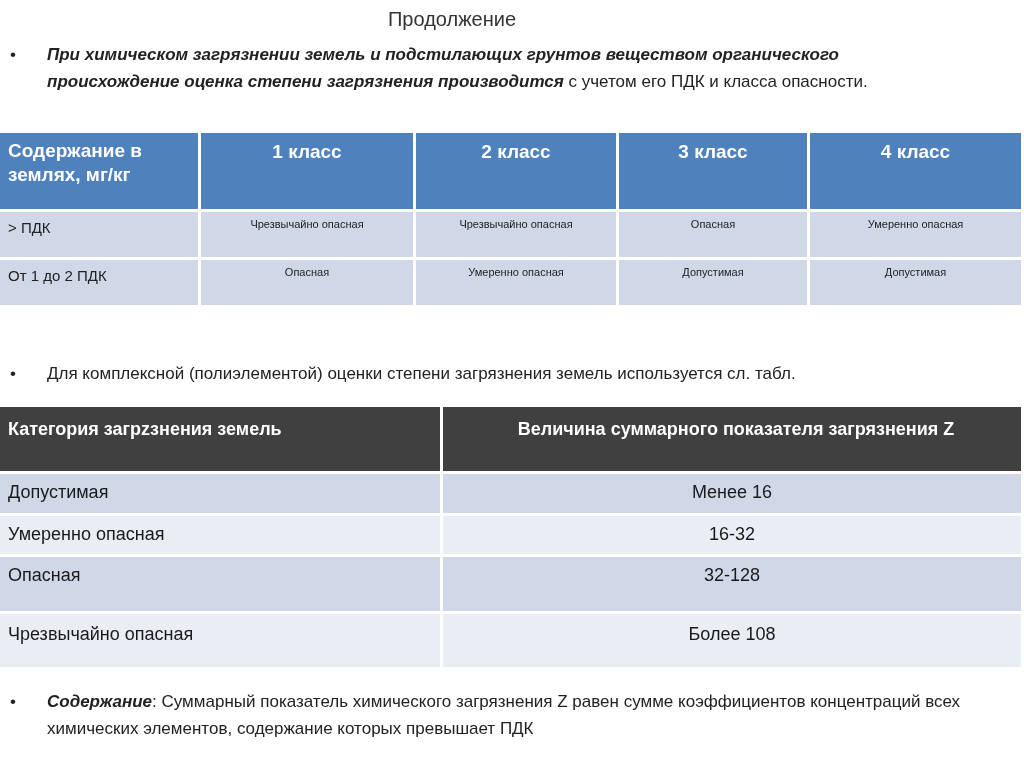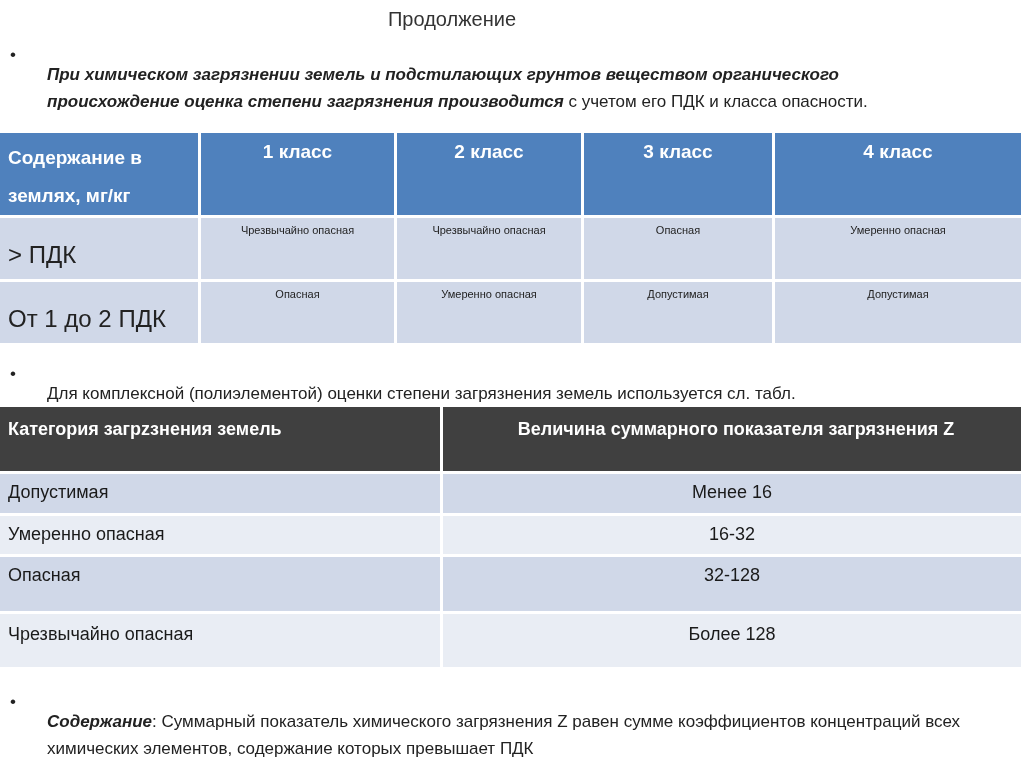--- a/index.html
+++ b/index.html
@@ -8,33 +8,33 @@
     font-family:"Liberation Sans", sans-serif; color:#1a1a1a; position:relative;
   }
   .title {
     position:absolute; top:8px; left:0; width:904px; text-align:center;
     font-size:20px; color:#333333;
   }
   .bullet {
     position:absolute; left:10px; font-size:17px; line-height:27px; color:#222;
   }
   .bullet .dot { position:absolute; left:0; top:0; width:20px; }
-  .bullet .txt { margin-left:37px; display:block;margin-top:20px; }
+  .bullet .txt { margin-left:37px; display:block; }
   .b1 { top:41px; width:960px; }
   .b2 { top:360px; width:1000px; }
   .b3 { top:688px; width:1000px; }
   .em { font-style:italic; font-weight:bold; }
 
   table { position:absolute; left:0; border-collapse:separate; border-spacing:3px; }
   td, th { padding:0; }
   .t1 { top:130px; width:1027px; margin-left:-3px; }
   .t1 th { background:#4f81bd; color:#ffffff; font-size:19px; font-weight:bold; height:68px; vertical-align:top; padding-top:8px; }
-  .t1 th.first { text-align:left; padding-left:8px; line-height:38px; padding-top:6px;}
+  .t1 th.first { text-align:left; padding-left:8px; line-height:24px; padding-top:6px;}
   .t1 td { height:38px; vertical-align:top; text-align:center; font-size:11px; padding-top:6px; color:#222; }
-  .t1 td.lbl { text-align:left; font-size:24px; padding-left:8px; padding-top:23px; }
+  .t1 td.lbl { text-align:left; font-size:15px; padding-left:8px; padding-top:7px; }
   .t1 tr.odd td { background:#d0d8e8; }
   .t1 tr.even td { background:#e9edf4; }
 
   .t2 { top:404px; width:1027px; margin-left:-3px; }
   .t2 th { background:#404040; color:#fff; font-size:18px; font-weight:bold; height:52px; text-align:left; padding-left:8px; vertical-align:top; padding-top:12px;}
   .t2 th.c2 { text-align:center; padding-left:8px; }
   .t2 td { font-size:18px; vertical-align:top; padding-top:8px; }
   .t2 td.lbl { padding-left:8px; }
   .t2 td.val { text-align:center; }
   .t2 tr.odd td { background:#d0d8e8; }
@@ -47,22 +47,22 @@
 
 <div class="bullet b1">
   <span class="dot">•</span>
   <span class="txt"><span class="em">При химическом загрязнении земель и подстилающих грунтов веществом органического происхождение оценка степени загрязнения производится</span><span> с учетом его ПДК и класса опасности.</span></span>
 </div>
 
 <table class="t1">
   <tbody>
       <tr>
     <th class="first" style="width:190px">Содержание в землях, мг/кг</th>
-    <th style="width:193px">1 класс</th>
-    <th style="width:184px">2 класс</th>
+    <th style="width:212px">1 класс</th>
+    <th style="width:200px">2 класс</th>
     <th style="width:188px">3 класс</th>
     <th>4 класс</th>
   </tr>
   <tr class="odd">
     <td class="lbl">&gt; ПДК</td>
     <td>Чрезвычайно опасная</td>
     <td>Чрезвычайно опасная</td>
     <td>Опасная</td>
     <td>Умеренно опасная</td>
   </tr>
@@ -94,21 +94,21 @@
   <tr class="even" style="height:38px">
     <td class="lbl">Умеренно опасная</td>
     <td class="val">16-32</td>
   </tr>
   <tr class="odd" style="height:54px">
     <td class="lbl">Опасная</td>
     <td class="val">32-128</td>
   </tr>
   <tr class="even" style="height:53px">
     <td class="lbl" style="padding-top:10px">Чрезвычайно опасная</td>
-    <td class="val" style="padding-top:10px">Более 128</td>
+    <td class="val" style="padding-top:10px">Более 108</td>
   </tr>
 </tbody>
   </table>
 
 <div class="bullet b3">
   <span class="dot">•</span>
   <span class="txt"><span class="em">Содержание</span><span>: Суммарный показатель химического загрязнения Z равен сумме коэффициентов концентраций всех химических элементов, содержание которых превышает ПДК</span></span>
 </div>
 
 </body></html>

